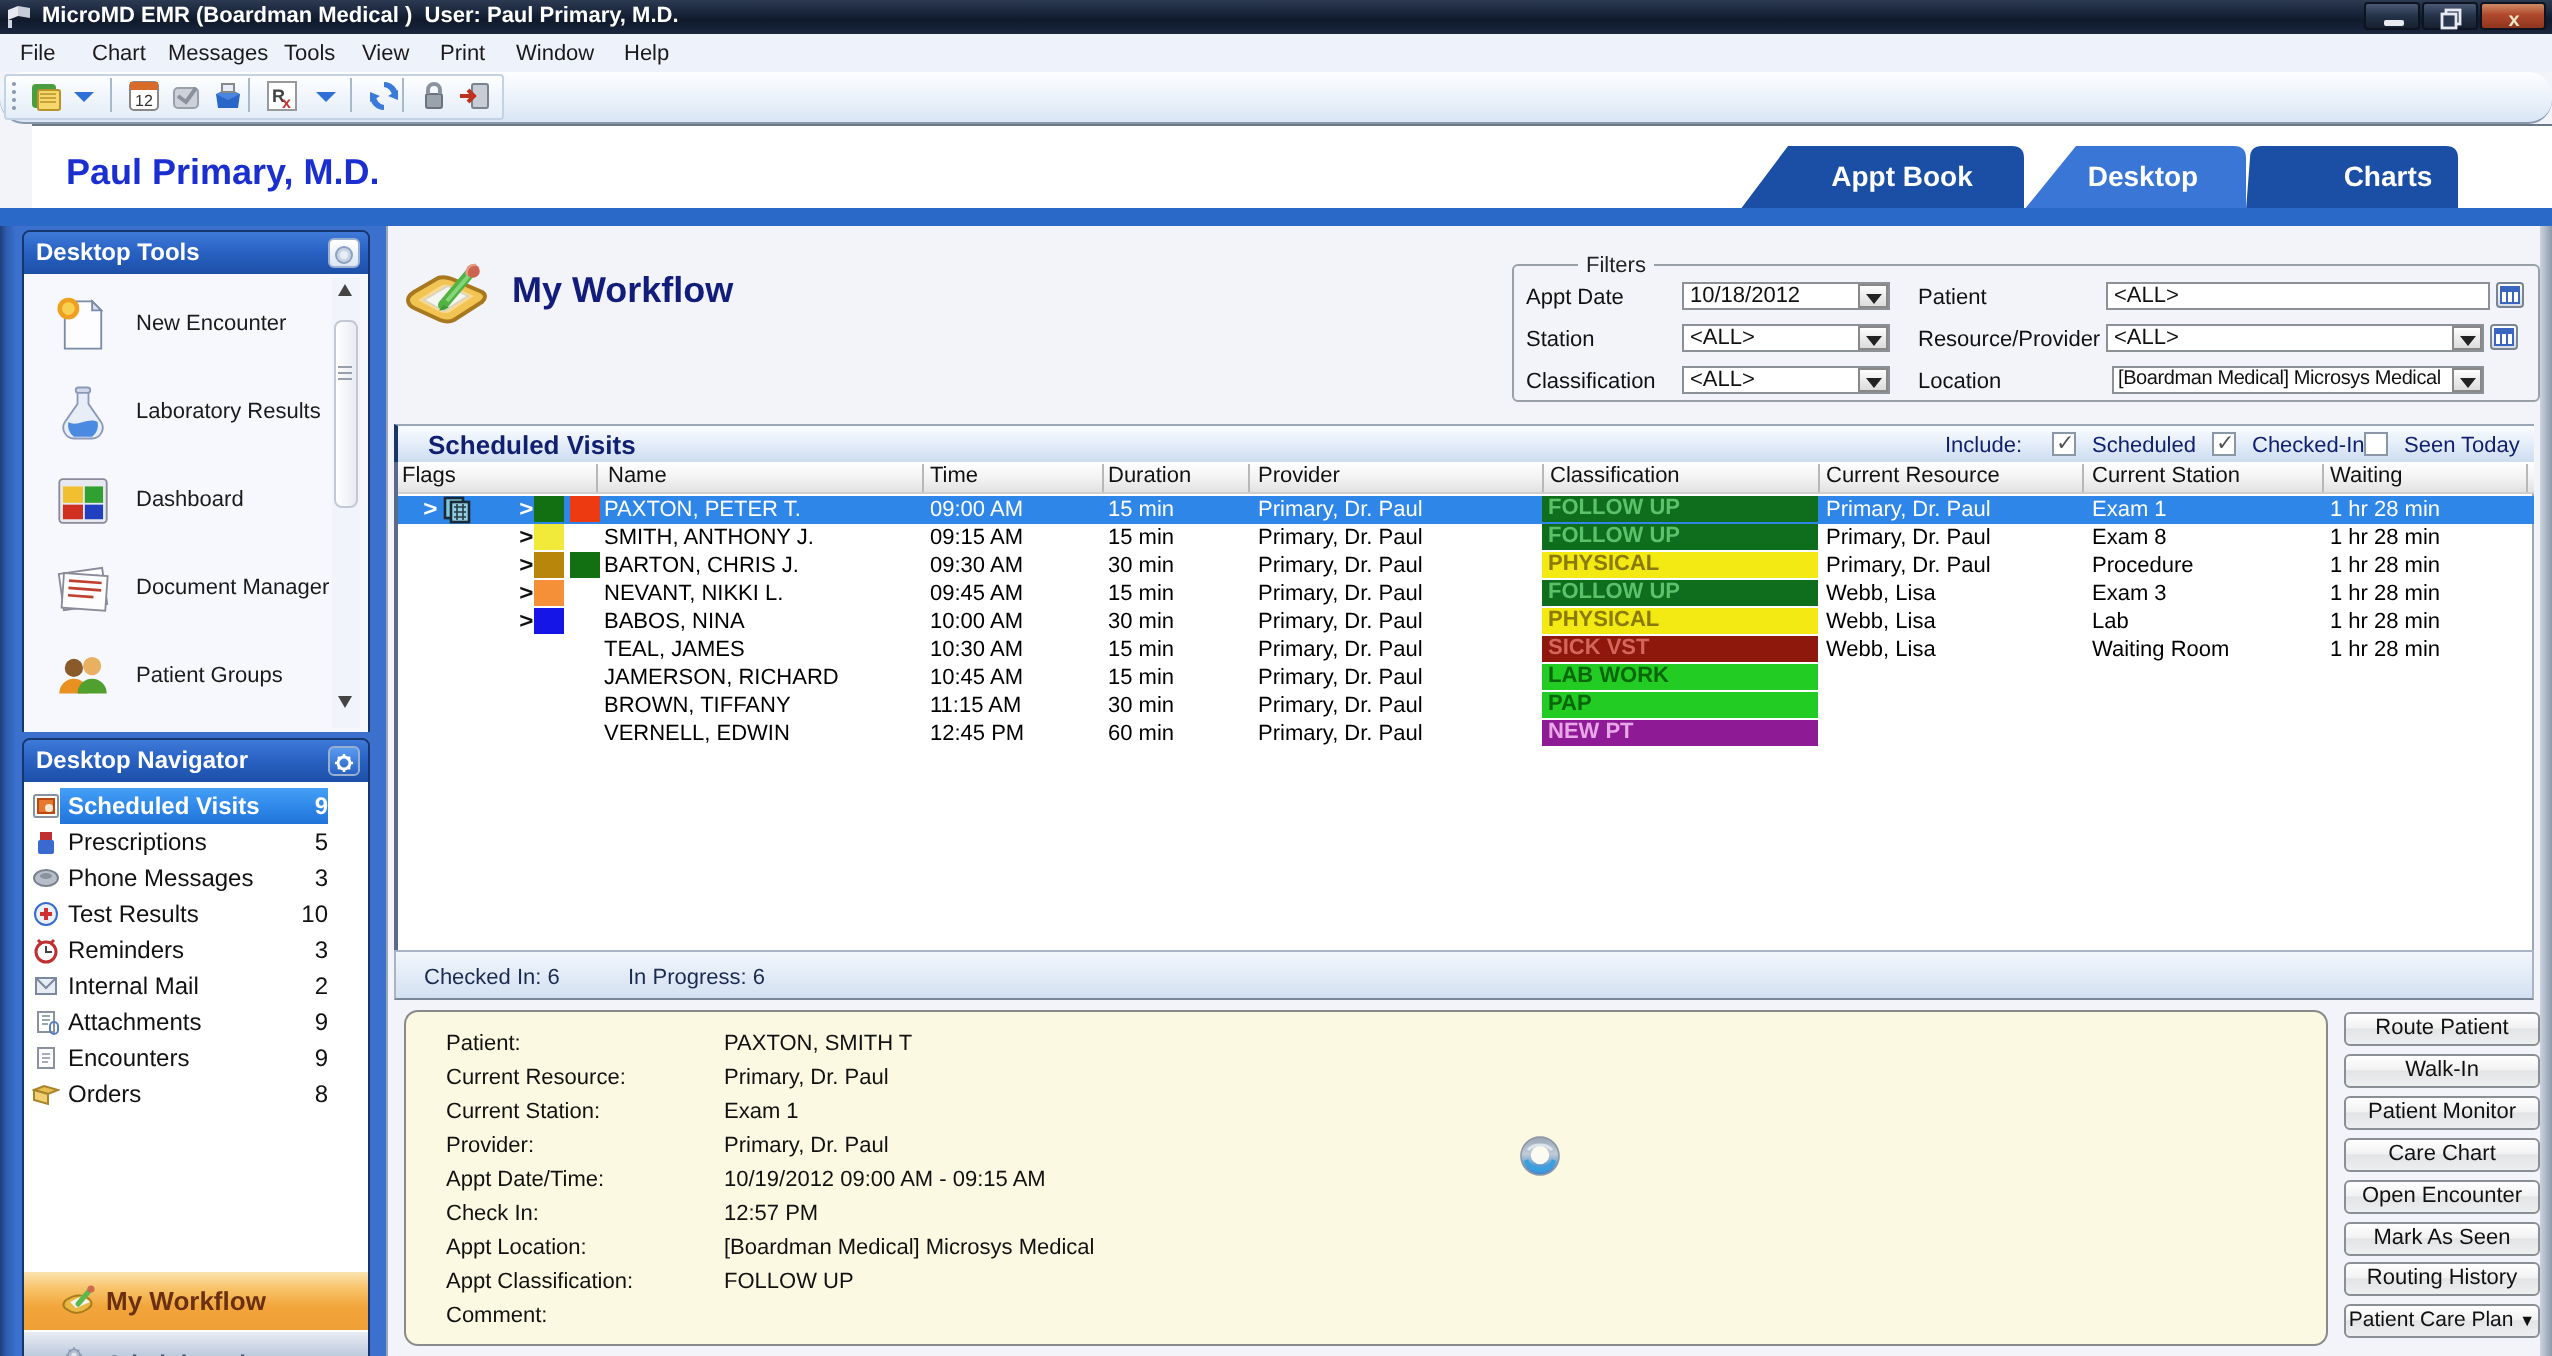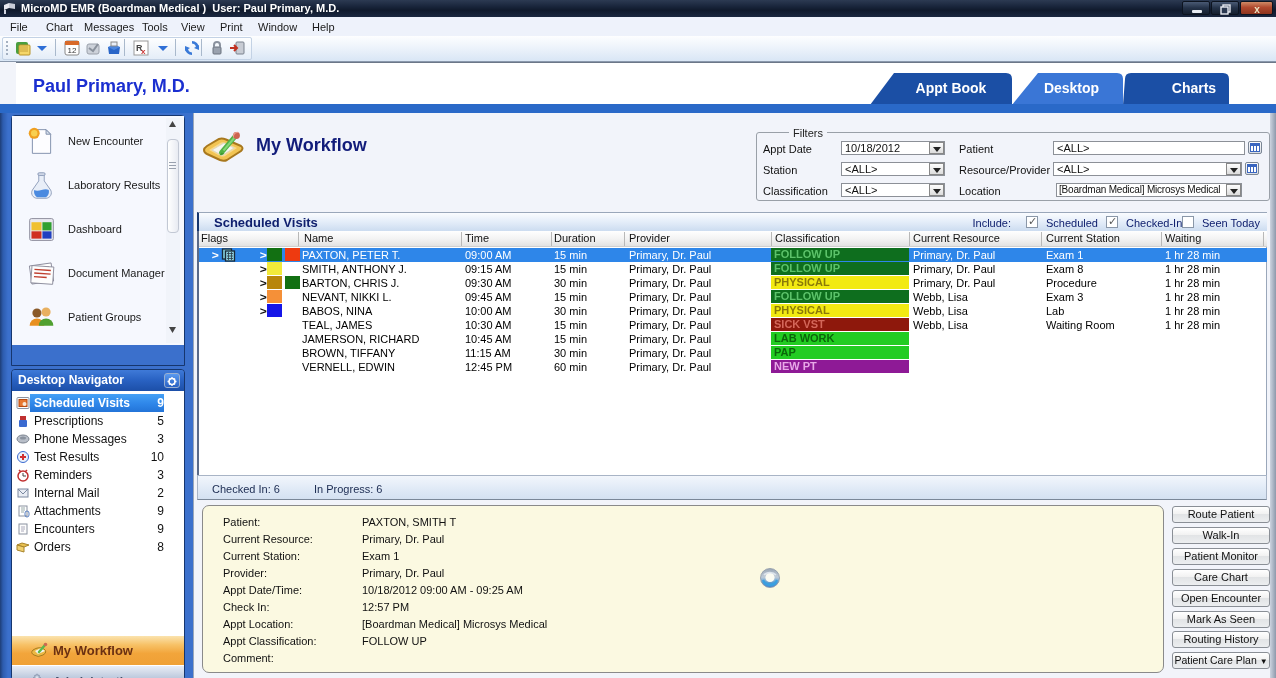--- a/index.html
+++ b/index.html
@@ -17,21 +17,21 @@
   background:linear-gradient(180deg,#4a5a74 0%,#243248 50%,#16202f 100%); position:relative; }
 .wbtn.close { width:33px; background:linear-gradient(180deg,#cf8a66 0%,#b0492e 45%,#8e351e 100%); }
 
 
 #menubar { left:0; top:17px; width:1276px; height:19px; background:#eef2fb; color:#1a1a1a; font-size:11px; }
 #menubar span { position:absolute; top:4px; }
 
 
 #toolbar { left:0; top:36px; width:1276px; height:26px;
   background:linear-gradient(180deg,#fdfeff 0%,#eaf1fa 55%,#d9e6f5 100%);
-  border-bottom:1px solid #8a98ac; }
+  border-bottom:1px solid #8a98ac;border-radius:12px; }
 #toolbar .tb-inner { position:absolute; left:2px; top:1px; width:250px; height:23px;
   border:1px solid #c3d2e5; border-radius:2px; background:linear-gradient(180deg,#fdfeff,#e4edf8); }
 .tsep { position:absolute; top:3px; width:1px; height:17px; background:#a9b9cc; }
 .tico { position:absolute; top:3px; }
 
 
 #band { left:0; top:62px; width:1276px; height:42px; background:#ffffff; border-top:1px solid #6b7788;margin-left:16px; }
 #username { position:absolute; left:17px; top:13px; font-size:18px; font-weight:bold; color:#1b2fd0; }
 .tab { position:absolute; top:10px; height:32px; color:#fff; font-size:14px; font-weight:bold;
   text-align:center; }
@@ -241,20 +241,24 @@
     <span class="lbl">Charts</span>
   </div>
 </div>
 
 <div class="abs" id="bluebar"></div>
 <div class="abs" id="sidebg"></div>
 <div class="abs" id="mainbg"></div>
 <div class="abs" id="rightedge"></div>
 
 <div class="panel" id="dtools">
+  <div class="phead">Desktop Tools<div class="pbtn"><svg width="14" height="13" viewBox="0 0 14 13">
+          <circle cx="7" cy="6.5" r="4" fill="#c8d4e4" stroke="#8aa0c0"></circle>
+          <circle cx="7" cy="6.5" r="2" fill="#e8eef6"></circle>
+        </svg></div></div>
   <div class="pbody">
     <div class="titem" style="top:5px">
       <svg class="ic" viewBox="0 0 34 34">
           <path d="M7 4 L22 4 L27 9 L27 30 L7 30 Z" fill="#fdfdff" stroke="#7a8aa8"></path>
           <path d="M22 4 L22 9 L27 9 Z" fill="#d8e0ec" stroke="#7a8aa8"></path>
           <circle cx="9" cy="8" r="6" fill="#f0a020"></circle>
           <circle cx="9" cy="8" r="3.5" fill="#f8d050"></circle>
         </svg>
       <span class="tx">New Encounter</span>
     </div>
@@ -608,21 +612,21 @@
 <div class="abs" id="statusbar">
   <span style="left:14px">Checked In: 6</span>
   <span style="left:116px">In Progress: 6</span>
 </div>
 
 <div class="abs" id="detail">
   <div class="drow" style="top:10px">Patient:<b>PAXTON, SMITH T</b></div>
   <div class="drow" style="top:27px">Current Resource:<b>Primary, Dr. Paul</b></div>
   <div class="drow" style="top:44px">Current Station:<b>Exam 1</b></div>
   <div class="drow" style="top:61px">Provider:<b>Primary, Dr. Paul</b></div>
-  <div class="drow" style="top:78px">Appt Date/Time:<b>10/18/2012 09:00 AM - 09:25 AM</b></div>
+  <div class="drow" style="top:78px">Appt Date/Time:<b>10/19/2012 09:00 AM - 09:15 AM</b></div>
   <div class="drow" style="top:95px">Check In:<b>12:57 PM</b></div>
   <div class="drow" style="top:112px">Appt Location:<b>[Boardman Medical] Microsys Medical</b></div>
   <div class="drow" style="top:129px">Appt Classification:<b>FOLLOW UP</b></div>
   <div class="drow" style="top:146px">Comment:</div>
   <svg style="position:absolute;left:556px;top:61px" width="22" height="22" viewBox="0 0 22 22">
   <defs>
     <linearGradient id="spg" x1="0" y1="0" x2="0" y2="1">
       <stop offset="0" stop-color="#9aa6b4"></stop>
           <stop offset="0.45" stop-color="#c0ccd8"></stop>
           <stop offset="0.75" stop-color="#5a9ad0"></stop>

